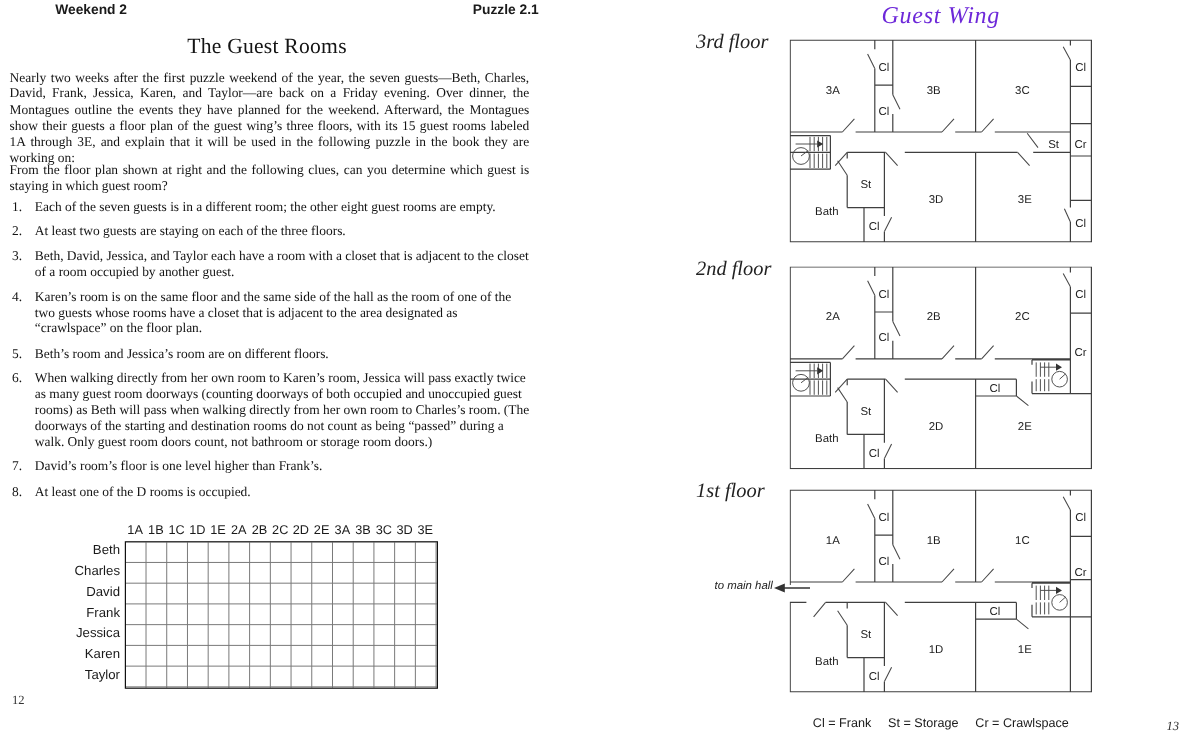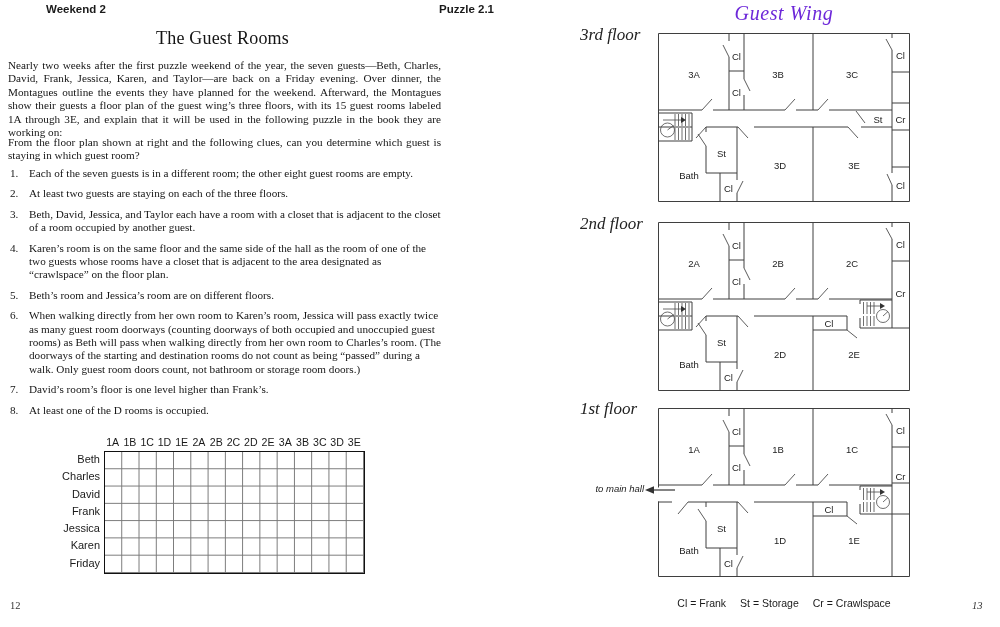--- a/index.html
+++ b/index.html
@@ -7,21 +7,21 @@
     width:1000px;height:627px;position:relative;overflow:hidden;
     background:#ffffff;color:#141414;
     font-family:"Liberation Serif", serif;
     -webkit-font-smoothing:antialiased;
   }
   .abs{position:absolute;}
 
   
   .hdr{top:3px;font-family:"Liberation Sans",sans-serif;font-weight:bold;font-size:11.5px;color:#1a1a1a;margin-left:38px;}
   #hdr-left{left:8px;}
-  #hdr-right{left:356px;width:100px;text-align:right;}
+  #hdr-right{left:356px;width:100px;text-align:left;}
   #title{left:0;top:28px;width:445px;text-align:center;font-size:18px;letter-spacing:.2px;}
   .body-text{left:8px;width:433px;font-size:11.2px;line-height:13.4px;text-align:justify;}
   #intro{top:59px;}
   #question{top:136px;}
   #clues{left:8px;top:167px;width:433px;}
   ol.clues{list-style:none;margin:0;padding:0;counter-reset:c;}
   ol.clues li{
     counter-increment:c;position:relative;padding-left:21px;margin:0 0 7px 0;
     font-size:11.2px;line-height:13.4px;text-align:left;
   }
@@ -35,21 +35,21 @@
   #grid-box{
     left:104px;top:451px;width:259px;height:121px;
     border:1.7px solid #111;box-sizing:content-box;
     background-image:
       linear-gradient(to right,#777 1px,transparent 1px),
       linear-gradient(to bottom,#777 1px,transparent 1px);
     background-size:17.266px 100%,100% 17.285px;
     background-position:-1px -1px;
   }
   .pgnum{font-size:10.5px;color:#333;}
-  #pg-left{left:10px;top:600px;}
+  #pg-left{left:10px;top:579px;}
   #pg-right{left:972px;top:600px;font-style:italic;}
 
   
   #gw-title{left:658px;top:2px;width:252px;text-align:center;
     font-size:20px;font-style:italic;letter-spacing:.6px;color:#6d28d9;}
   .floor-label{left:580px;width:76px;text-align:left;font-style:italic;font-size:17px;color:#222;}
   #fl3{top:25px;} #fl2{top:214px;} #fl1{top:399px;}
   .plan{left:658px;}
   #plan3{top:33px;} #plan2{top:222px;} #plan1{top:408px;}
   svg .w{stroke:#3f3f3f;stroke-width:1;fill:none;}
@@ -103,21 +103,21 @@
     <span>3D</span>
     <span>3E</span>
   </div>
 <div class="abs" id="grid-rows">
     <span>Beth</span>
     <span>Charles</span>
     <span>David</span>
     <span>Frank</span>
     <span>Jessica</span>
     <span>Karen</span>
-    <span>Friday</span>
+    <span>Taylor</span>
   </div>
 <div class="abs" id="grid-box"></div>
 
 <div class="abs pgnum" id="pg-left">12</div>
 
 <div class="abs" id="gw-title">Guest Wing</div>
 
 <div class="abs floor-label" id="fl3">3rd floor</div>
 <div class="abs floor-label" id="fl2">2nd floor</div>
 <div class="abs floor-label" id="fl1">1st floor</div>

